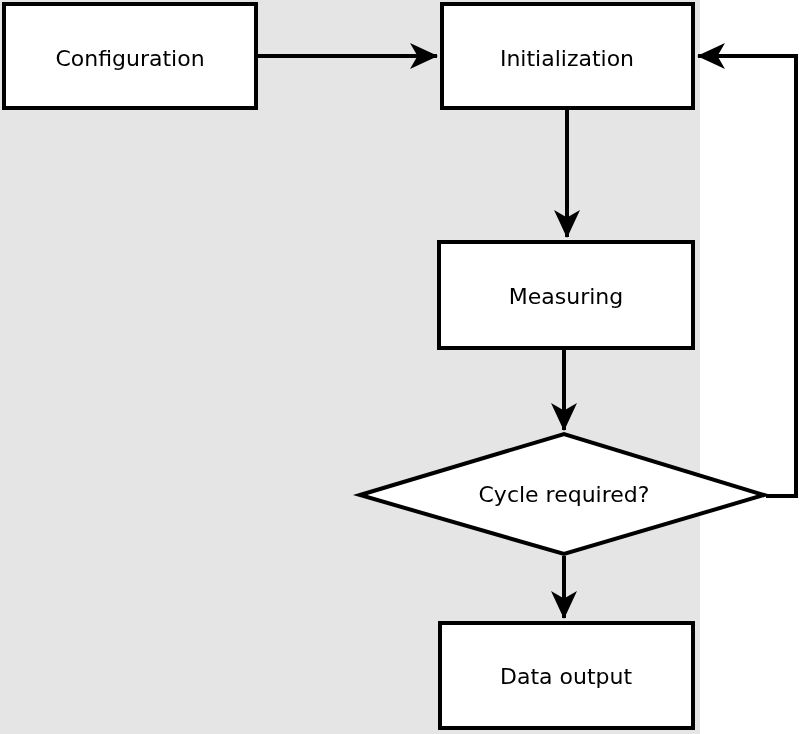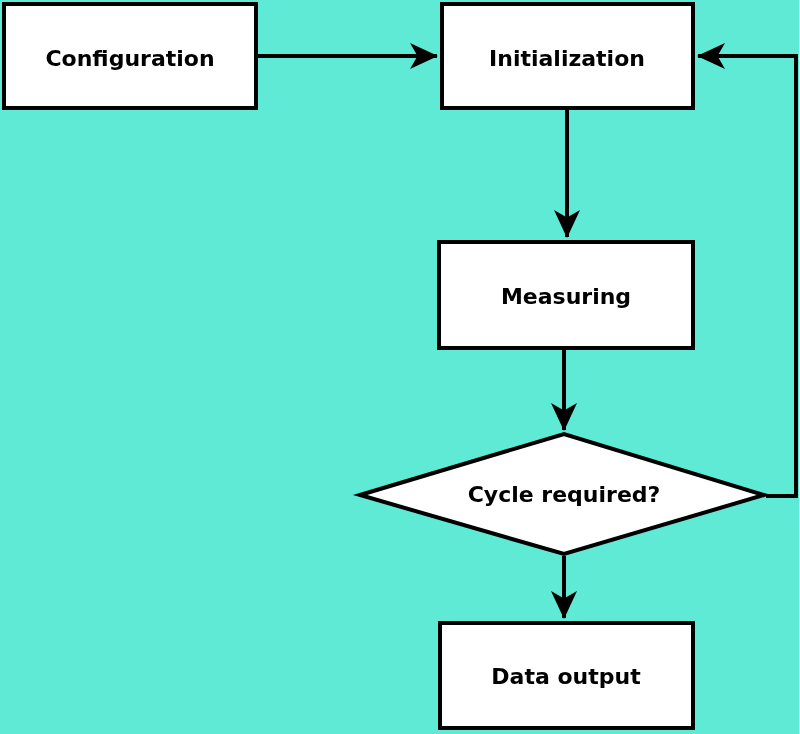--- a/index.html
+++ b/index.html
@@ -5,24 +5,23 @@
   html, body {
     margin: 0;
     padding: 0;
     width: 800px;
     height: 734px;
     background: #ffffff;
     overflow: hidden;
   }
   .canvas-wrap {
     position: relative;
-    width: 799px;
+    width: 700px;
     height: 734px;
-    background: #5eead4;
-    font-weight: bold;
+    background: #e5e5e5;
   }
   svg {
     display: block;
   }
   .node-box {
     fill: #ffffff;
     stroke: #000000;
     stroke-width: 4;
   }
   .edge-line {

